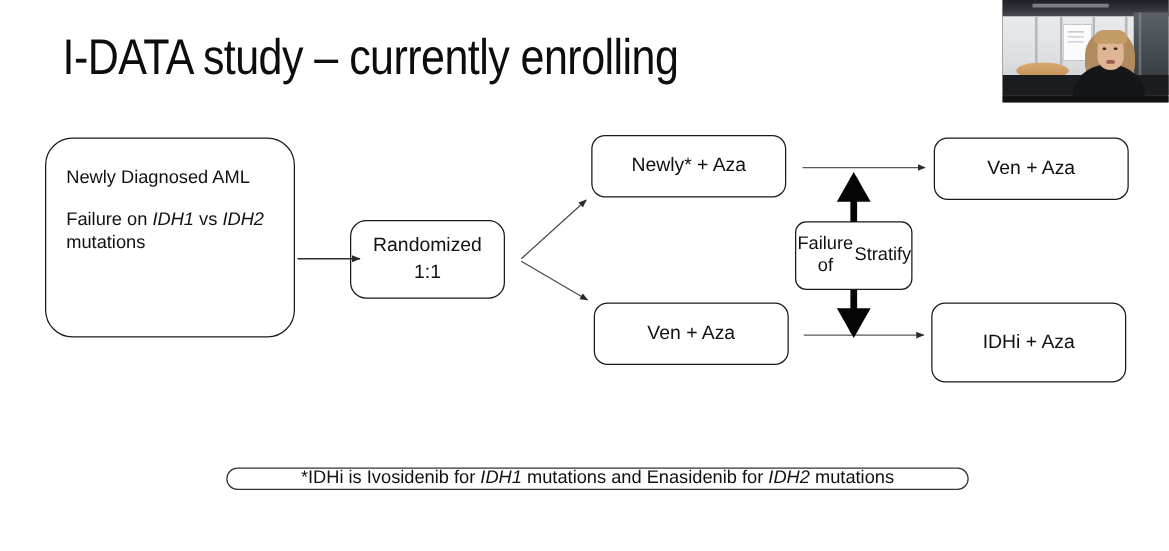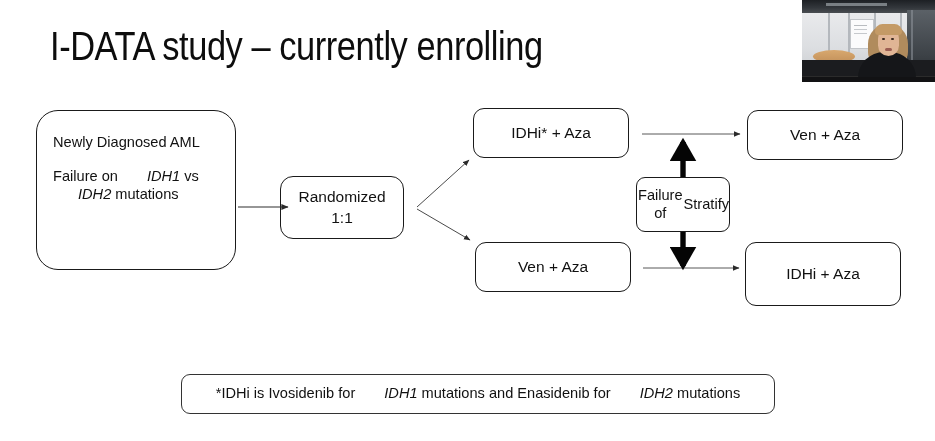--- a/index.html
+++ b/index.html
@@ -49,21 +49,21 @@
     display:block;
     padding:22px 16px 16px 16px;
     text-align:left;
   }
   #eligibility-box p{
     margin:0 0 15px 0;
     font-size:14.6px;
     line-height:1.28;
   }
   #eligibility-box p:last-child{margin-bottom:0;}
-  .it{font-style:italic;margin-left:25px;}
+  .it{font-style:italic;}
 
   
   #randomized-box{
     left:280px; top:176px;
     width:124px; height:63px;
     border-radius:13px;
     font-size:15.5px;
     flex-direction:column;
   }
 
@@ -80,21 +80,21 @@
     border-radius:9px;
     font-size:14.6px;
     flex-direction:row;
     line-height:1.22;
     z-index:4;
   }
 
   
   #footnote-box{
     left:181px; top:374px;
-    width:594px; height:40px;
+    width:594px; height:18px;
     border-radius:9px;
     border:1.2px solid #333;
     font-size:14.6px;
     white-space:nowrap;
   }
 
   
   .connectors{position:absolute;left:0;top:0;width:935px;height:441px;pointer-events:none;z-index:1;}
 
   
@@ -166,21 +166,21 @@
       <span>Failure on </span><span class="it">IDH1</span><span> vs </span><span class="it">IDH2</span><span> mutations</span>
     </p>
   </div>
 
   <div class="node" id="randomized-box">
     <span>Randomized</span>
     <span>1:1</span>
   </div>
 
   <div class="node" id="arm-a-box">
-    <span>IDHi* + Aza</span>
+    <span>Newly* + Aza</span>
   </div>
 
   <div class="node" id="arm-b-box">
     <span>Ven + Aza</span>
   </div>
 
   <div class="node" id="next-a-box">
     <span>Ven + Aza</span>
   </div>
 

